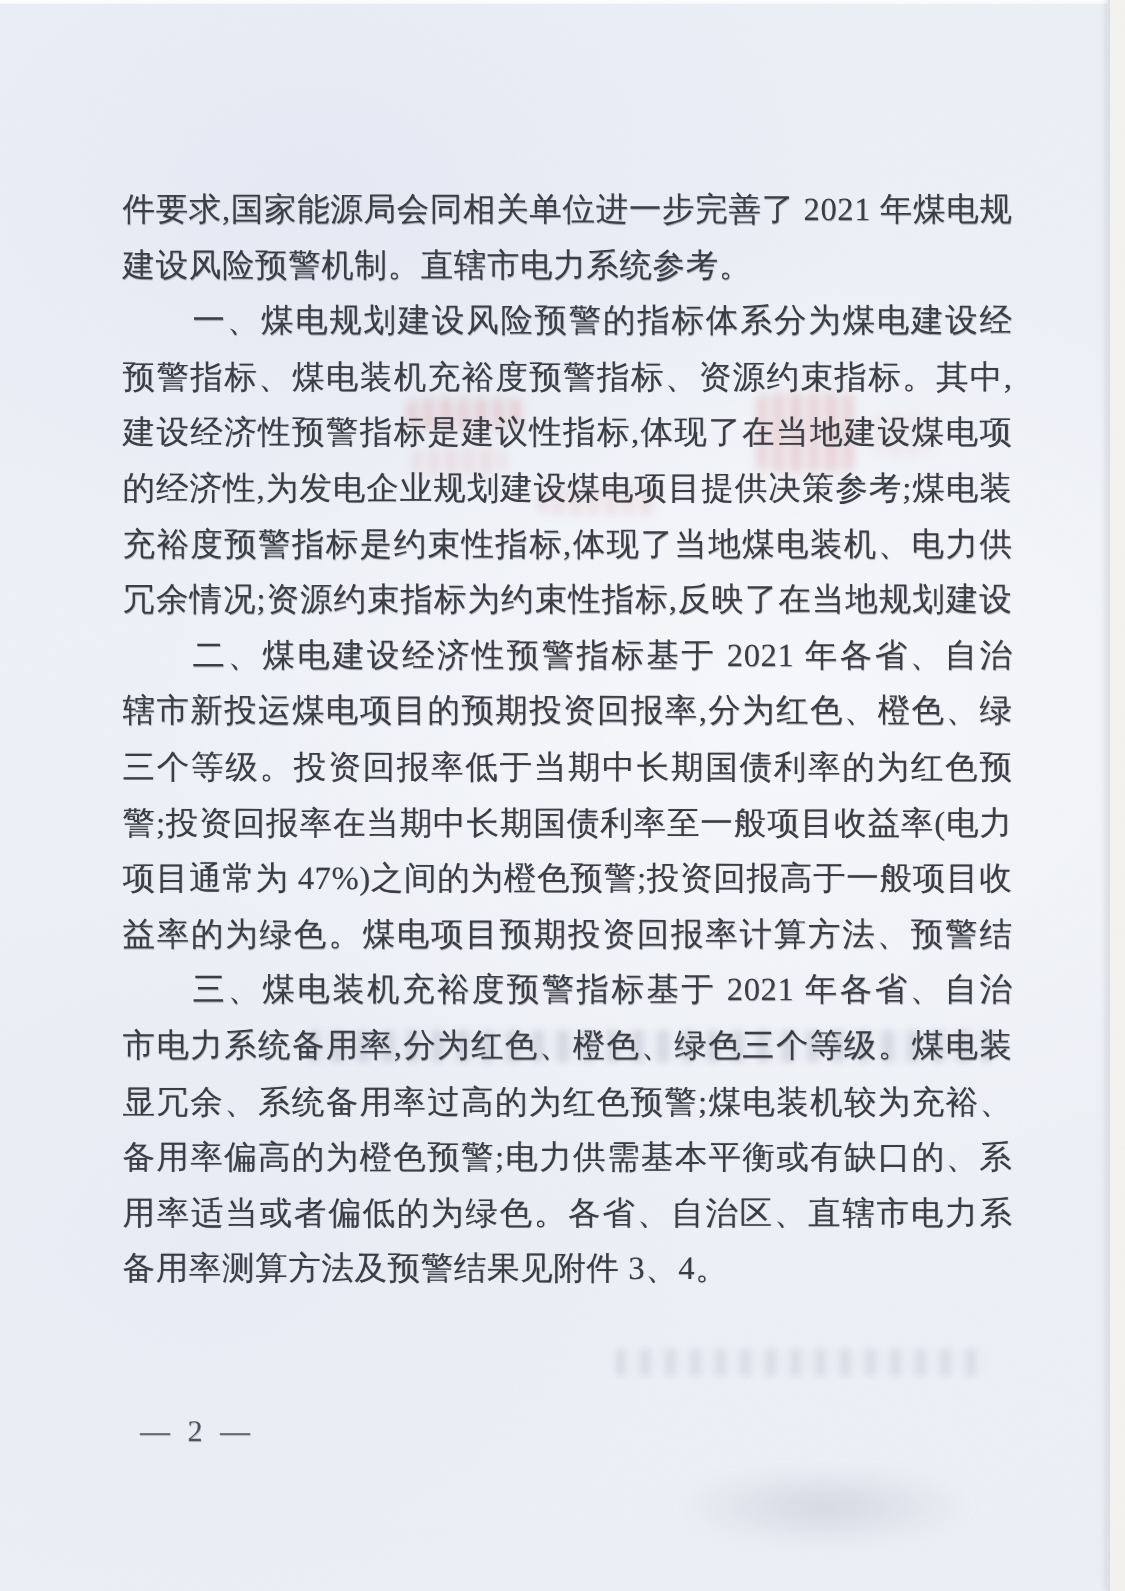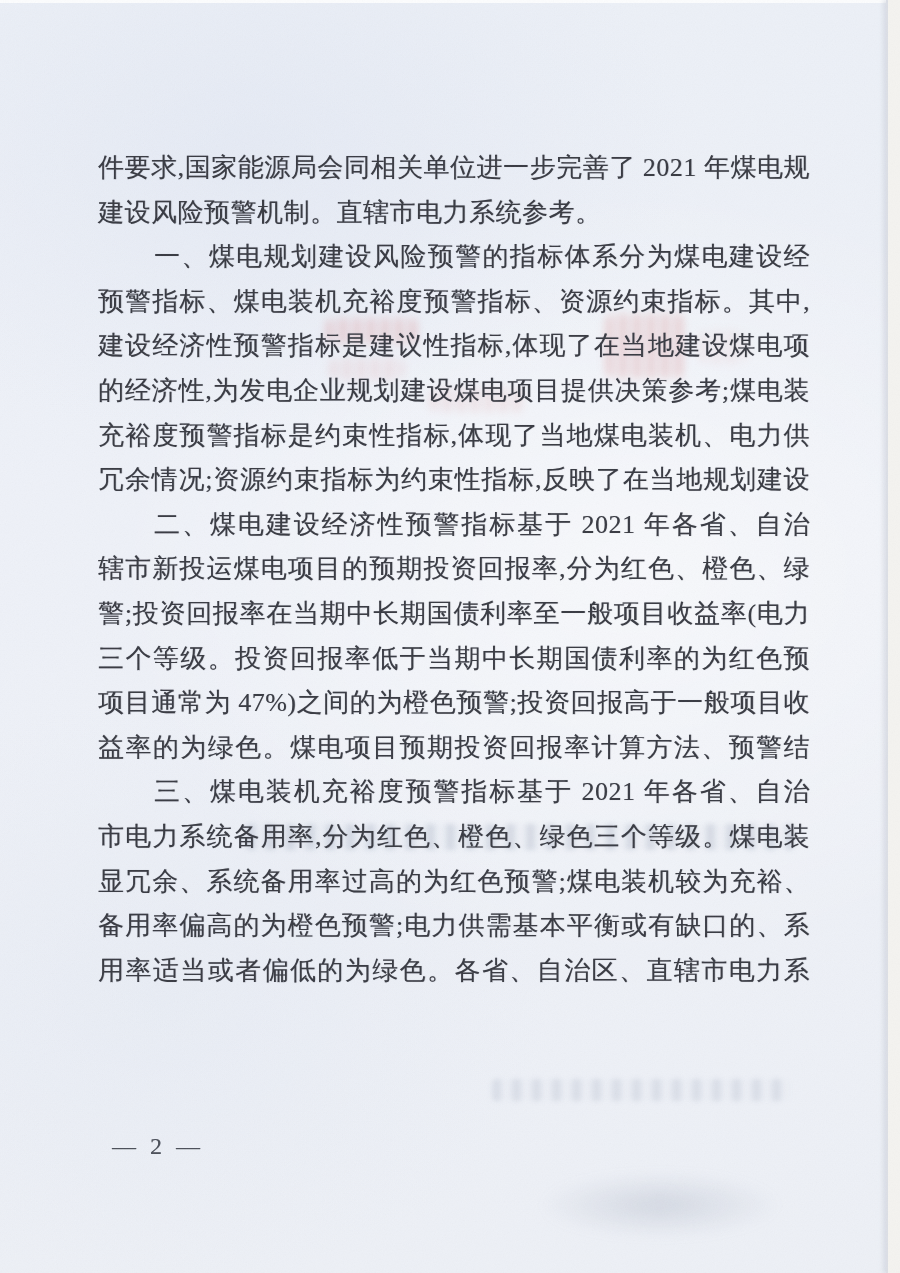--- a/index.html
+++ b/index.html
@@ -94,29 +94,30 @@
       <div class="line fill">件要求,国家能源局会同相关单位进一步完善了 2021 年煤电规划</div>
       <div class="line">建设风险预警机制。直辖市电力系统参考。</div>
       <div class="line fill indent">一、煤电规划建设风险预警的指标体系分为煤电建设经济性</div>
       <div class="line fill">预警指标、煤电装机充裕度预警指标、资源约束指标。其中,煤电</div>
       <div class="line fill">建设经济性预警指标是建议性指标,体现了在当地建设煤电项目</div>
       <div class="line fill">的经济性,为发电企业规划建设煤电项目提供决策参考;煤电装机</div>
       <div class="line fill">充裕度预警指标是约束性指标,体现了当地煤电装机、电力供应的</div>
       <div class="line fill">冗余情况;资源约束指标为约束性指标,反映了在当地规划建设自</div>
       <div class="line fill indent">二、煤电建设经济性预警指标基于 2021 年各省、自治区、直</div>
       <div class="line fill">辖市新投运煤电项目的预期投资回报率,分为红色、橙色、绿色</div>
+      <div class="line fill">三个等级。投资回报率低于当期中长期国债利率的为红色预</div>
       <div class="line fill">警;投资回报率在当期中长期国债利率至一般项目收益率(电力</div>
-      <div class="line fill">三个等级。投资回报率低于当期中长期国债利率的为红色预</div>
       <div class="line fill">项目通常为 47%)之间的为橙色预警;投资回报高于一般项目收</div>
       <div class="line fill">益率的为绿色。煤电项目预期投资回报率计算方法、预警结果</div>
       <div class="line fill indent">三、煤电装机充裕度预警指标基于 2021 年各省、自治区、直辖</div>
       <div class="line fill">市电力系统备用率,分为红色、橙色、绿色三个等级。煤电装机明</div>
       <div class="line fill">显冗余、系统备用率过高的为红色预警;煤电装机较为充裕、系统</div>
       <div class="line fill">备用率偏高的为橙色预警;电力供需基本平衡或有缺口的、系统备</div>
       <div class="line fill">用率适当或者偏低的为绿色。各省、自治区、直辖市电力系统参考</div>
+      <div class="line">备用率测算方法及预警结果见附件 3、4。</div>
     </div>
 
   <div class="pagenum">— 2 —</div>
 
   <div class="paper-edge"></div>
 
   <svg class="grain" xmlns="http://www.w3.org/2000/svg">
     <filter id="noiseF">
       <feTurbulence type="fractalNoise" baseFrequency="0.9" numOctaves="2" stitchTiles="stitch"></feTurbulence>
       <feColorMatrix type="saturate" values="0"></feColorMatrix>

